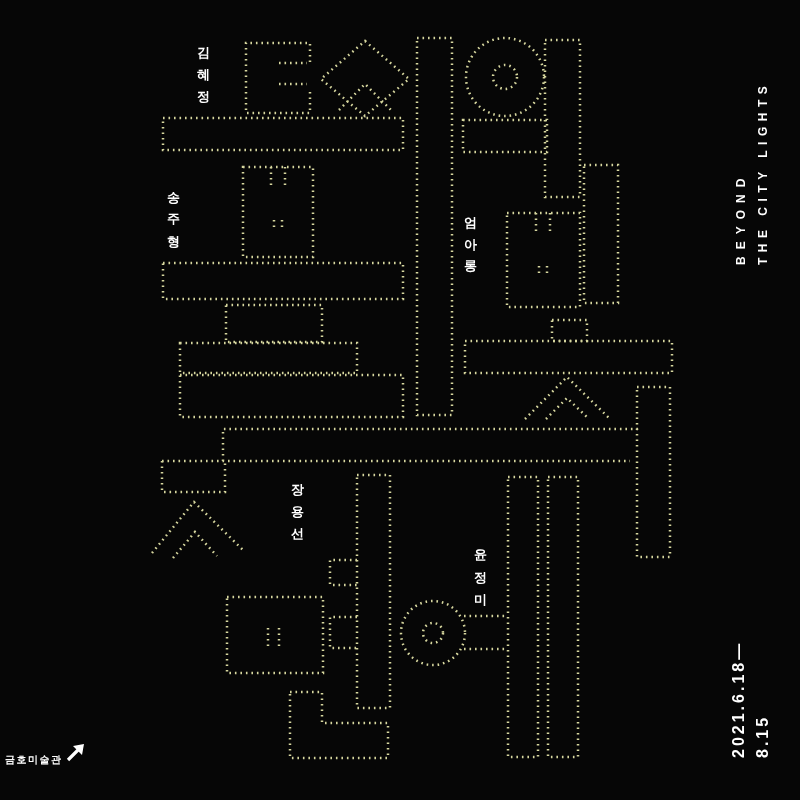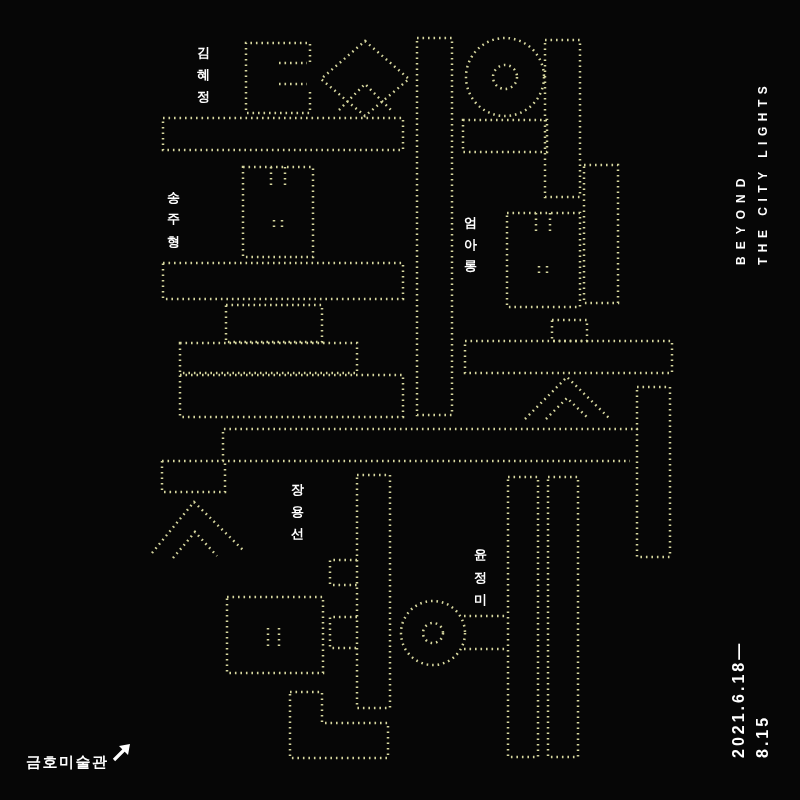--- a/index.html
+++ b/index.html
@@ -34,23 +34,23 @@
     transform:rotate(-90deg);
     white-space:nowrap;
     color:var(--text);
     font-weight:bold;
     line-height:1;
   }
   .eng1 { font-size:12px; letter-spacing:7px; }
   .eng2 { font-size:12px; letter-spacing:5.5px; }
   .date1, .date2 { font-size:16px; letter-spacing:3px; }
   .venue {
-    position:absolute; left:26px; top:753px;
+    position:absolute; left:5px; top:753px;
     display:flex; align-items:flex-start; gap:2px;
-    color:var(--text); font-size:15px; font-weight:bold; letter-spacing:1.5px;
+    color:var(--text); font-size:10px; font-weight:bold; letter-spacing:1.5px;
   }
   .venue svg { display:block; margin-top:-12px; }
 </style>
 </head>
 <body>
 
 <div class="poster">
 
   <svg class="artwork" width="800" height="800" viewBox="0 0 800 800" aria-label="도시의 불빛 저편에">
     <g class="dots">

